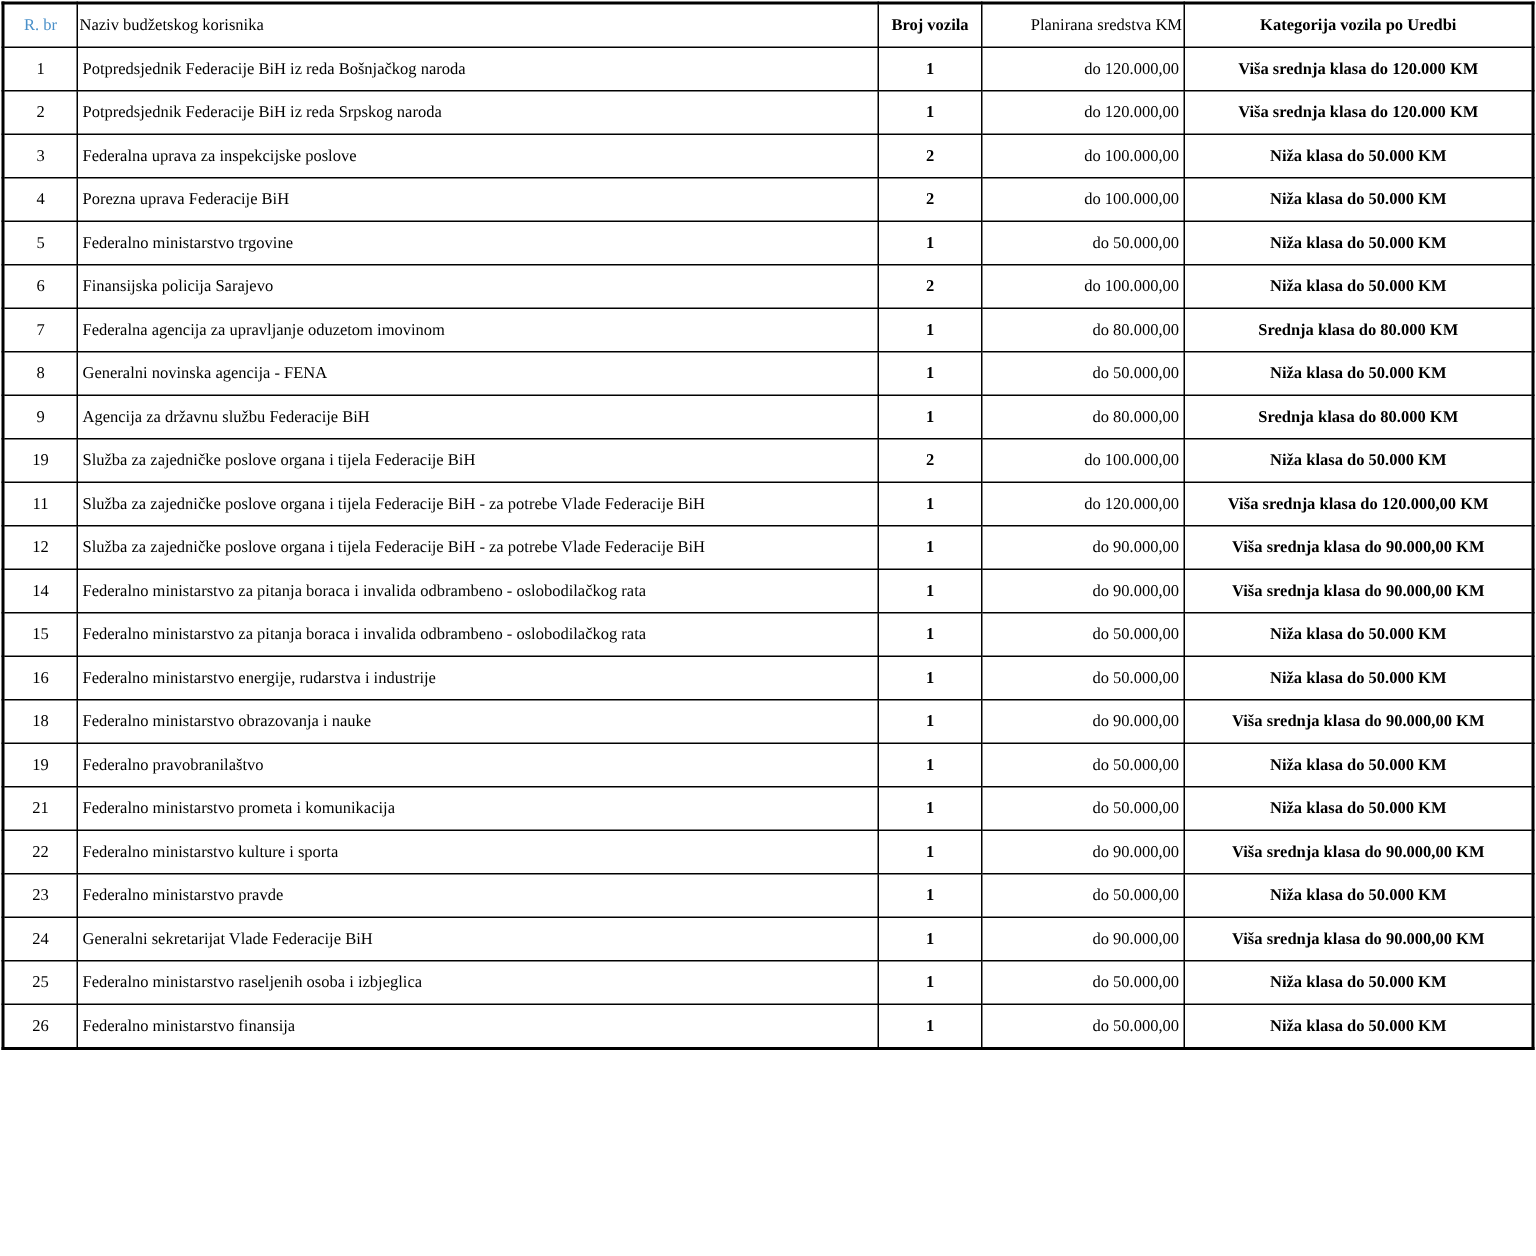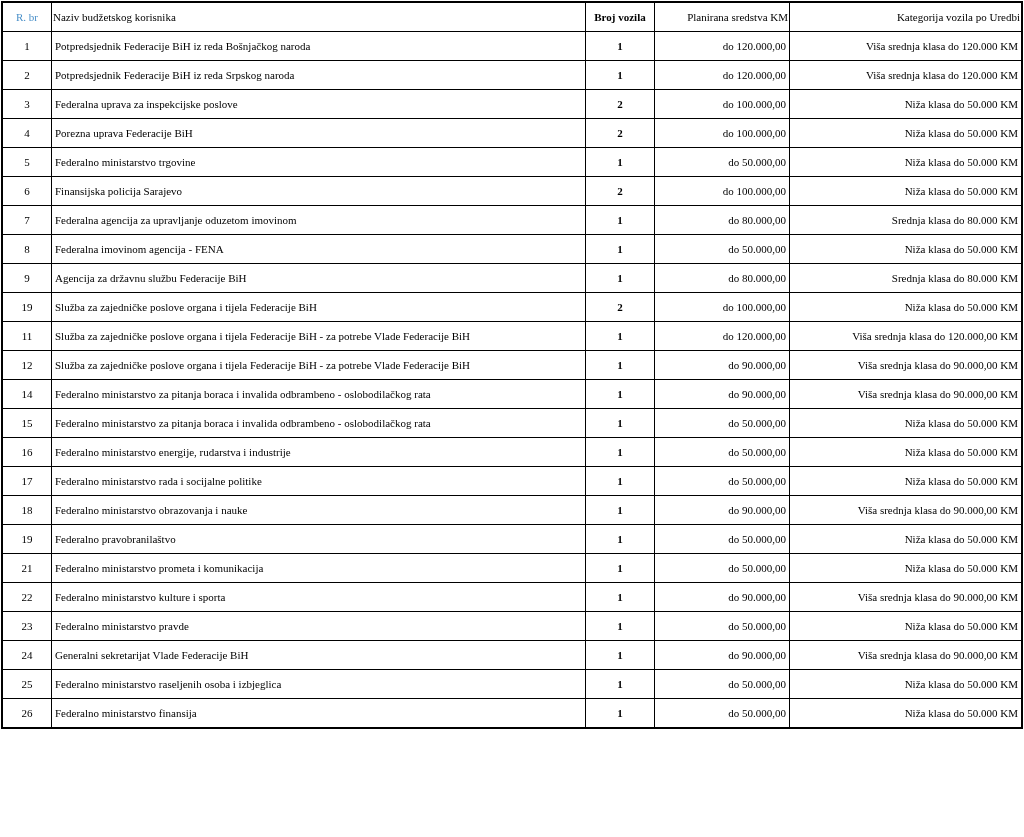--- a/index.html
+++ b/index.html
@@ -38,21 +38,21 @@
   }
   td {
     height: 26px;
     line-height: 25px;
     padding: 1px 3px;
   }
   .col-num    { width: 46px;  text-align: center; }
   .col-name   { width: 531px; text-align: left; margin-top: 40px; }
   .col-vehicles { width: 66px; text-align: center; font-weight: bold; }
   .col-funds  { width: 132px; text-align: right; }
-  .col-category { width: 229px; text-align: right; }
+  .col-category { width: 229px; text-align: center; font-weight: bold; }
   th.col-rbr  { color: #4a90c9; }
 </style>
 </head>
 <body>
 
 <table class="budget-table">
   <thead>
     <tr>
       <th class="col-num col-rbr">R. br</th>
       <th class="col-name">Naziv budžetskog korisnika</th>
@@ -106,21 +106,21 @@
       </tr>
       <tr>
         <td class="col-num">7</td>
         <td class="col-name">Federalna agencija za upravljanje oduzetom imovinom</td>
         <td class="col-vehicles">1</td>
         <td class="col-funds">do 80.000,00</td>
         <td class="col-category">Srednja klasa do 80.000 KM</td>
       </tr>
       <tr>
         <td class="col-num">8</td>
-        <td class="col-name">Federalna imovinom agencija - FENA</td>
+        <td class="col-name">Generalni novinska agencija - FENA</td>
         <td class="col-vehicles">1</td>
         <td class="col-funds">do 50.000,00</td>
         <td class="col-category">Niža klasa do 50.000 KM</td>
       </tr>
       <tr>
         <td class="col-num">9</td>
         <td class="col-name">Agencija za državnu službu Federacije BiH</td>
         <td class="col-vehicles">1</td>
         <td class="col-funds">do 80.000,00</td>
         <td class="col-category">Srednja klasa do 80.000 KM</td>
@@ -156,27 +156,20 @@
       <tr>
         <td class="col-num">15</td>
         <td class="col-name">Federalno ministarstvo za pitanja boraca i invalida odbrambeno - oslobodilačkog rata</td>
         <td class="col-vehicles">1</td>
         <td class="col-funds">do 50.000,00</td>
         <td class="col-category">Niža klasa do 50.000 KM</td>
       </tr>
       <tr>
         <td class="col-num">16</td>
         <td class="col-name">Federalno ministarstvo energije, rudarstva i industrije</td>
-        <td class="col-vehicles">1</td>
-        <td class="col-funds">do 50.000,00</td>
-        <td class="col-category">Niža klasa do 50.000 KM</td>
-      </tr>
-      <tr>
-        <td class="col-num">17</td>
-        <td class="col-name">Federalno ministarstvo rada i socijalne politike</td>
         <td class="col-vehicles">1</td>
         <td class="col-funds">do 50.000,00</td>
         <td class="col-category">Niža klasa do 50.000 KM</td>
       </tr>
       <tr>
         <td class="col-num">18</td>
         <td class="col-name">Federalno ministarstvo obrazovanja i nauke</td>
         <td class="col-vehicles">1</td>
         <td class="col-funds">do 90.000,00</td>
         <td class="col-category">Viša srednja klasa do 90.000,00 KM</td>

